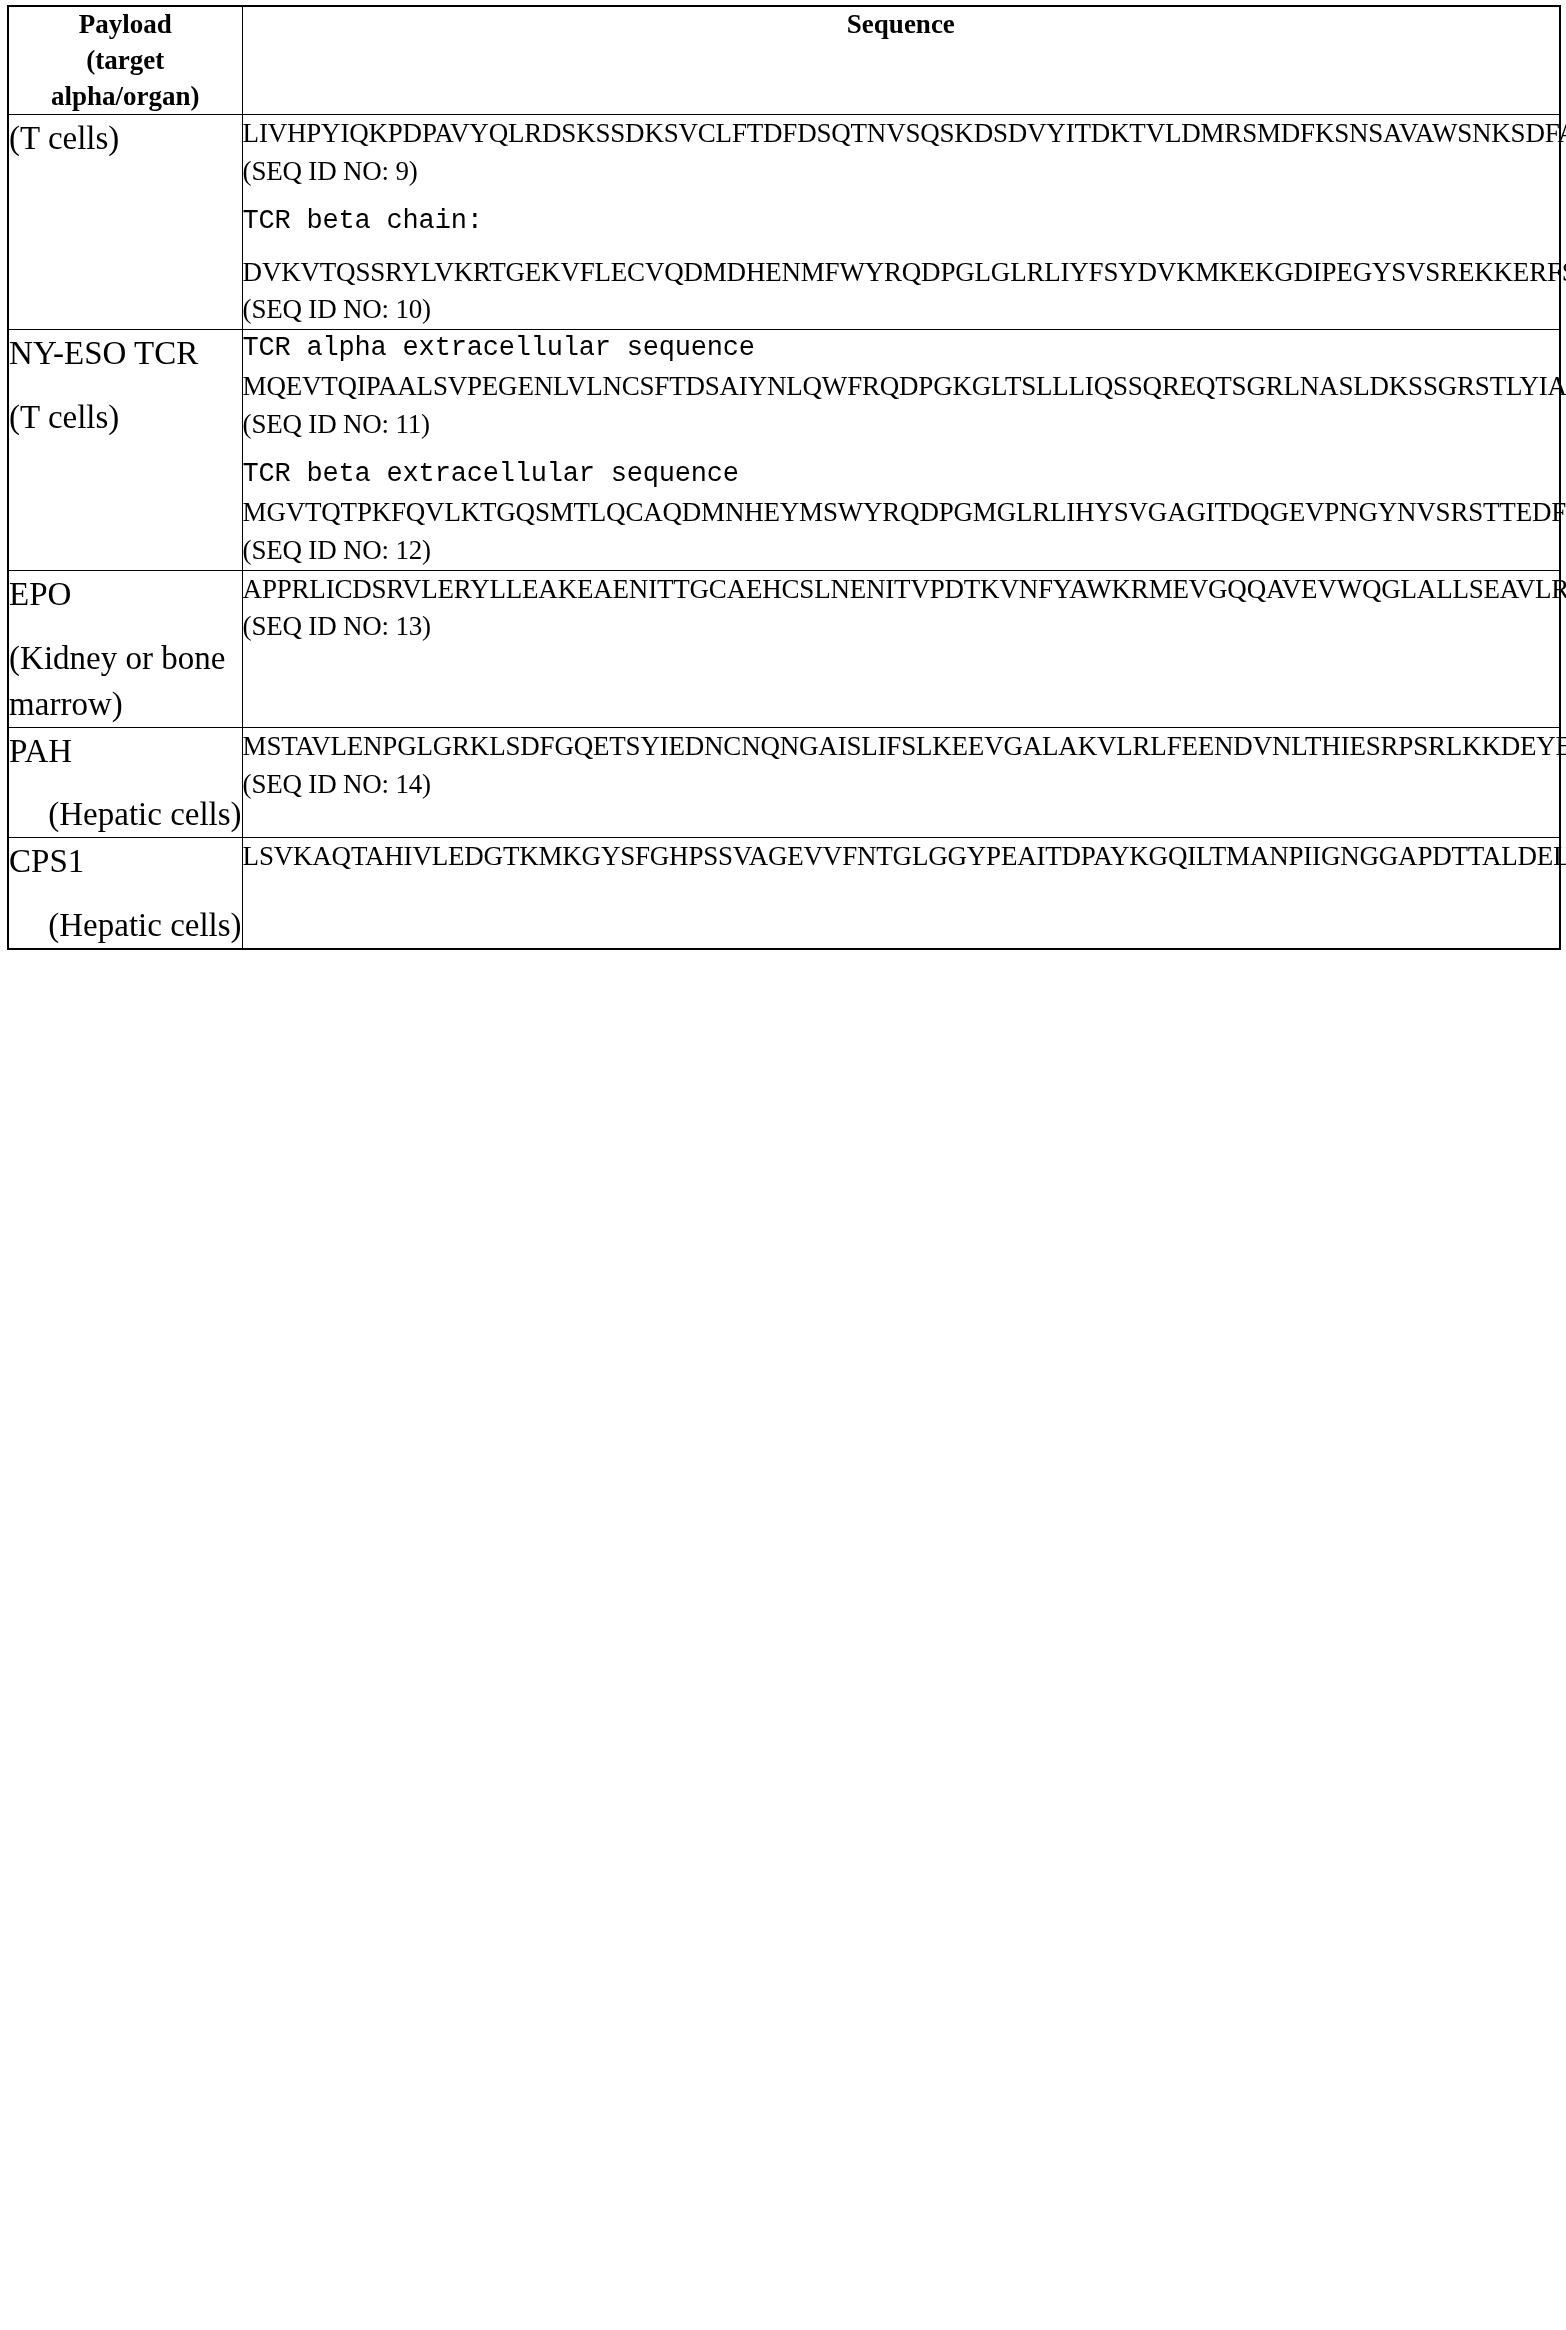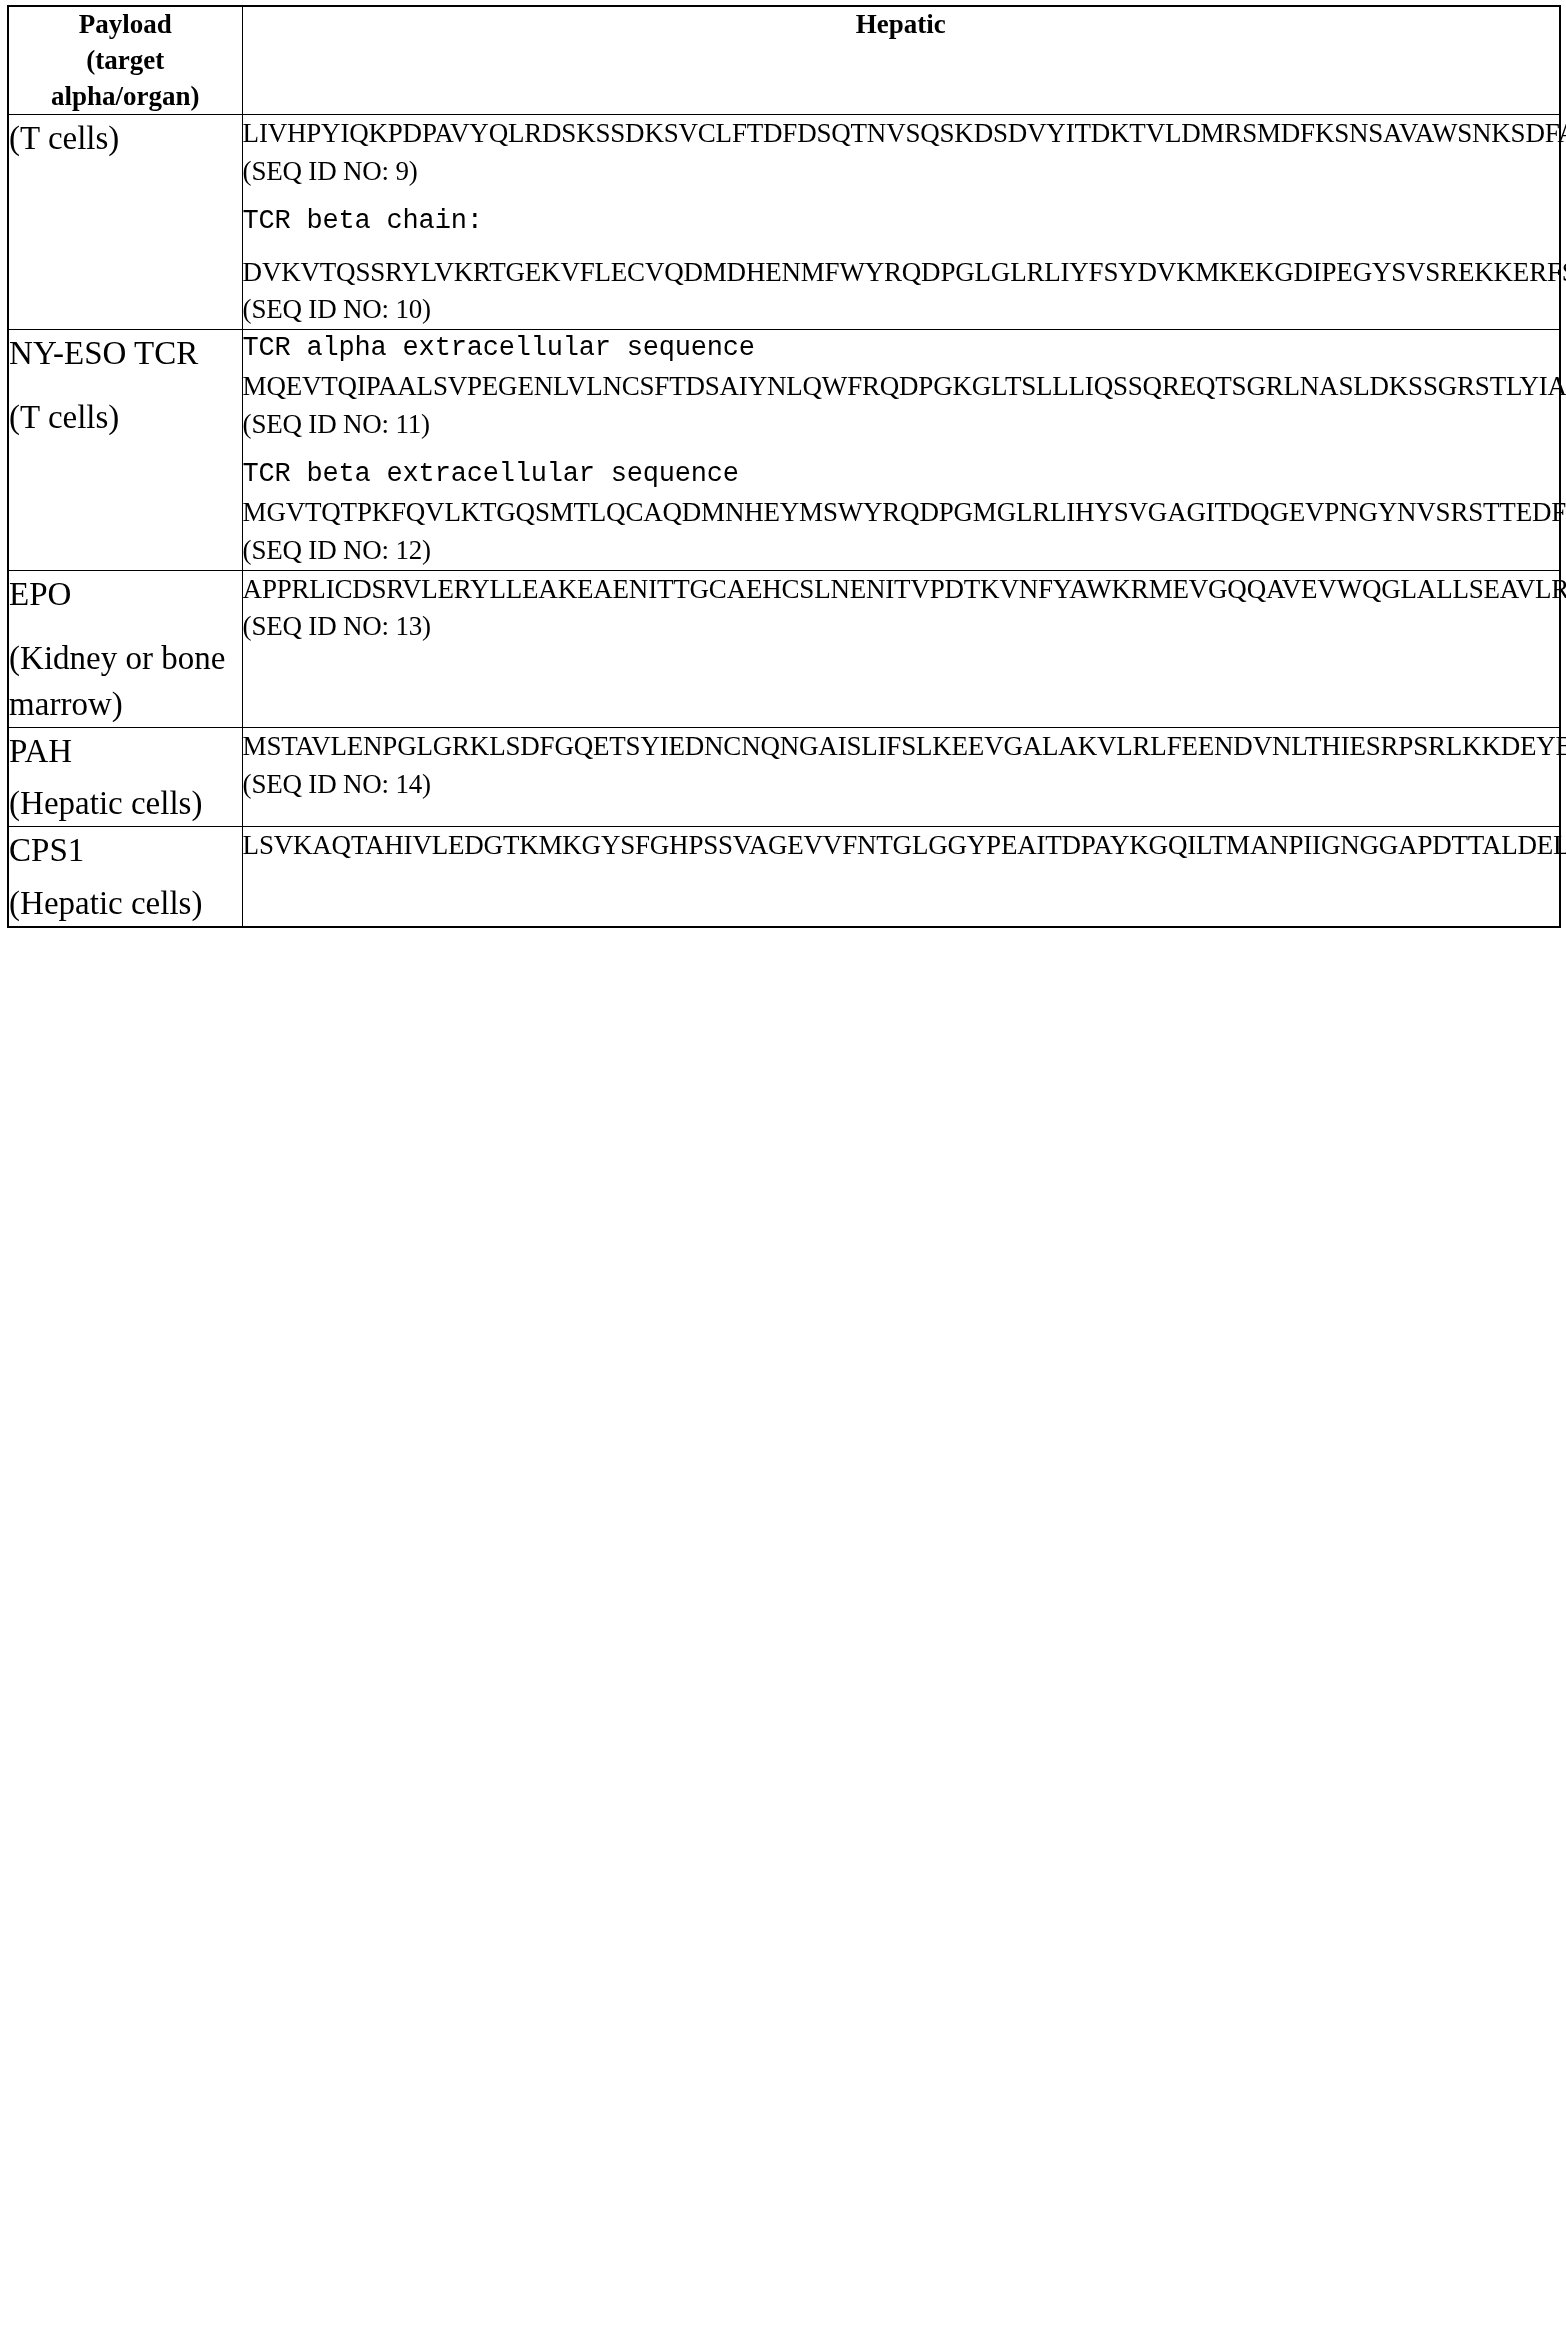--- a/index.html
+++ b/index.html
@@ -48,21 +48,21 @@
     vertical-align: top;
     padding-top: 12.5px;
   }
   td.payload-cell {
     font-size: 33px;
     line-height: 1.40;
     padding: 9px 5.4px 9px 5.4px;
   }
   td.payload-cell .pl-name { display: block; }
   td.payload-cell .pl-sub  { display: block; margin-top: 18px; }
-  td.payload-cell.tight .pl-sub { margin-top: 6px; }
+  td.payload-cell.tight .pl-sub { margin-top: 17px; text-align: right; }
 
   td.seq-cell {
     font-size: 27px;
     line-height: 1.40;
     padding: 9px 5.4px 10.7px 9px;
     letter-spacing: -0.2px;
   }
   .seq-block { display: block; }
   .seq-label { display: block; font-family: Liberation Mono, monospace; }
   .seq-body  { display: block; }
@@ -77,21 +77,21 @@
       <col class="c-payload">
       <col class="c-seq">
     </colgroup>
     <thead>
       <tr>
         <th class="hdr hdr-payload">
           <span>Payload</span><br>
           <span>(target</span><br>
           <span>alpha/organ)</span>
         </th>
-        <th class="hdr hdr-seq">Hepatic</th>
+        <th class="hdr hdr-seq">Sequence</th>
       </tr>
     </thead>
     <tbody>
 
       <tr>
         <td class="payload-cell">
           <span class="pl-name"></span>
           <span class="pl-sub" style="margin-top:0">(T cells)</span>
         </td>
         <td class="seq-cell">

